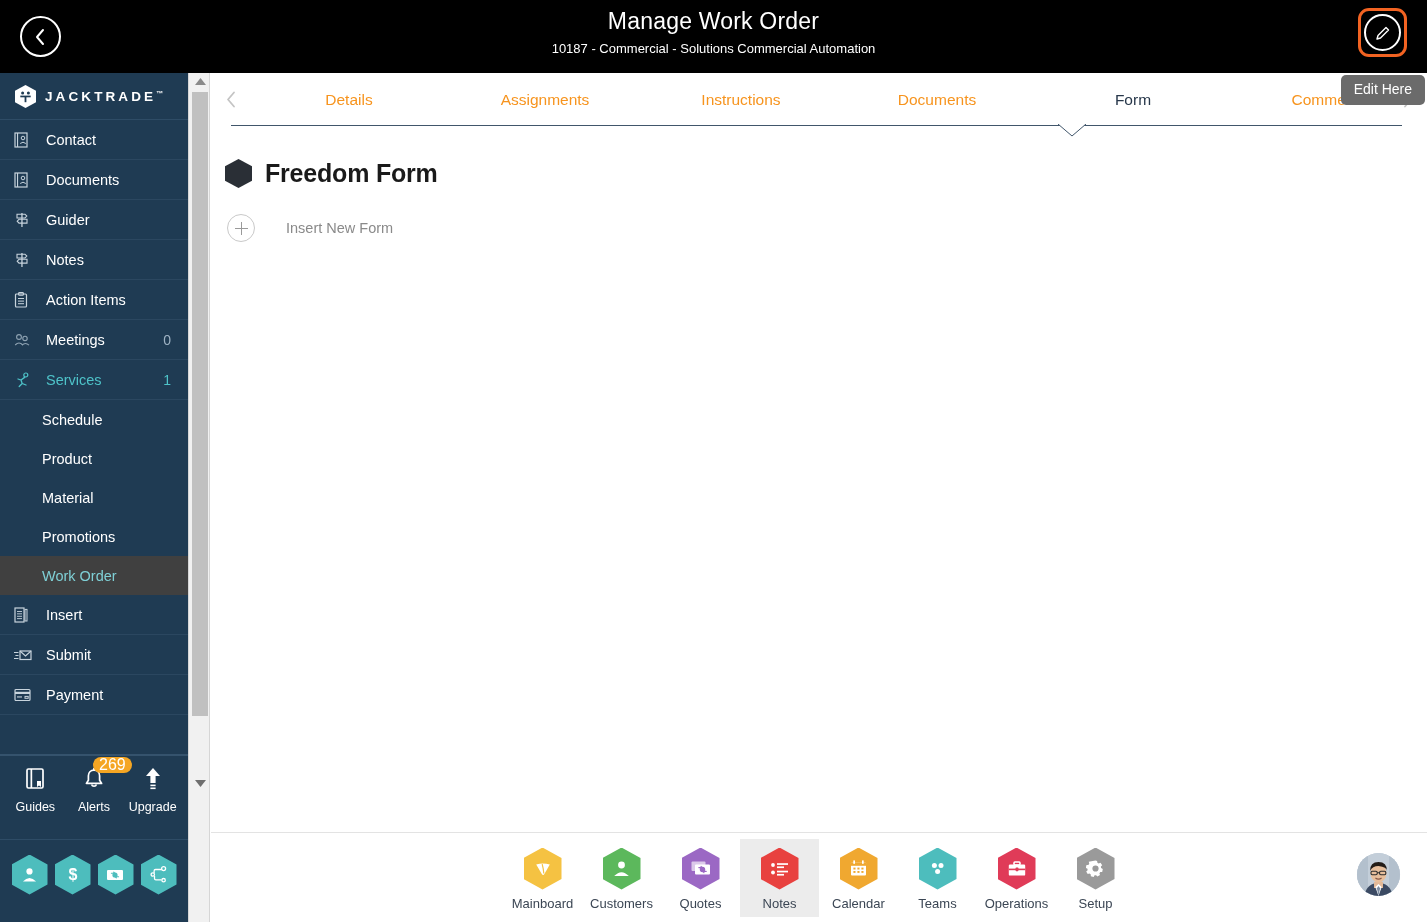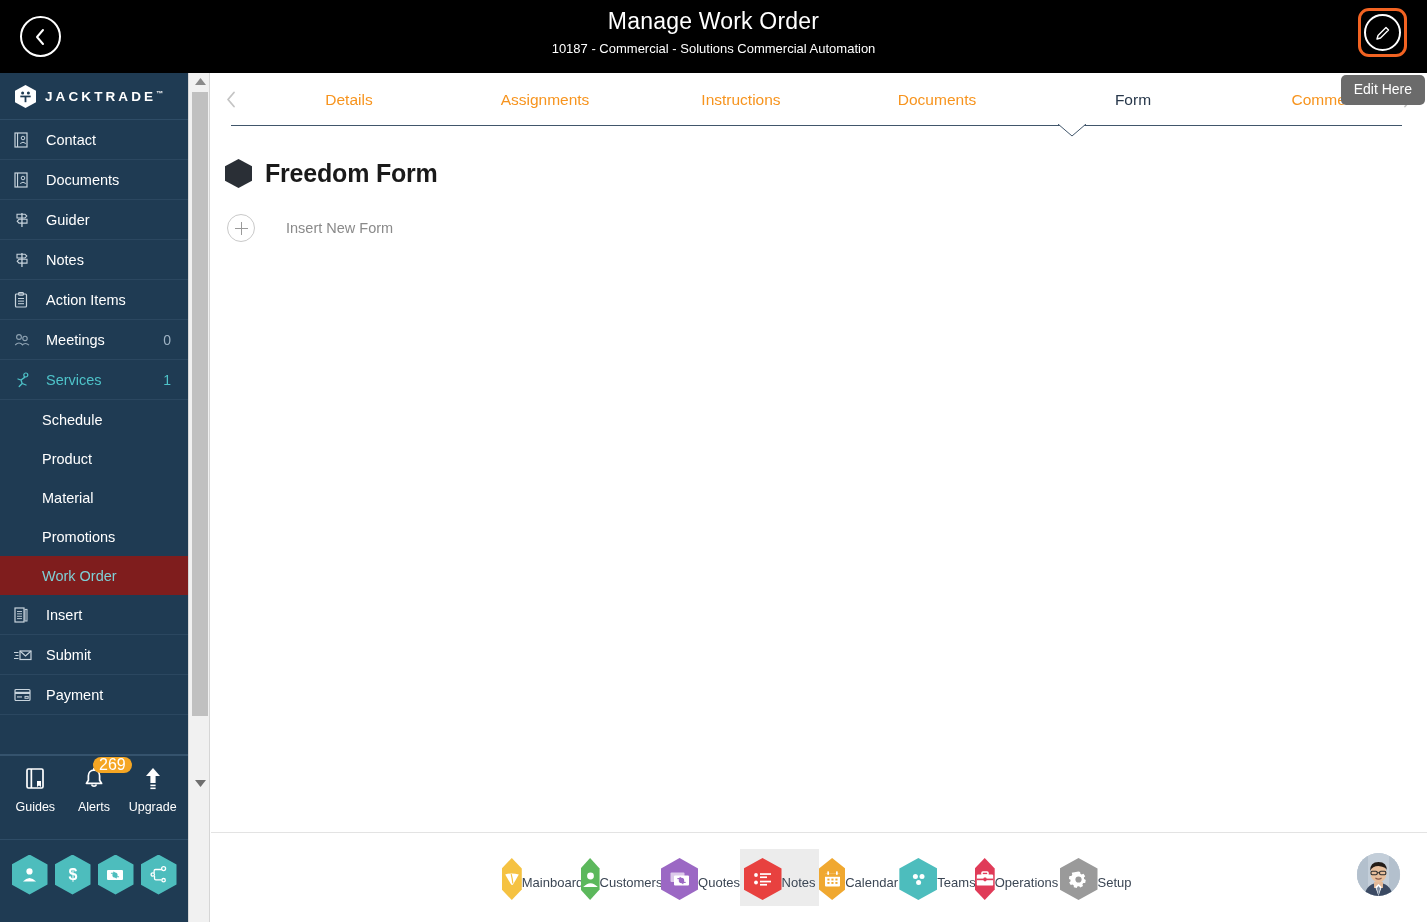--- a/index.html
+++ b/index.html
@@ -86,21 +86,21 @@
     color: #9fb3c4; font-size: 14px; padding-right: 17px;
   }
   .nav-item.active { color: #4ec3c9; }
   .nav-item.active .ni-count { color: #4ec3c9; }
   .sub-item {
     height: 39px; display: flex; align-items: center;
     padding-left: 42px; color: #ffffff; font-size: 14.5px;
     cursor: pointer;
   }
   .sub-item.selected {
-    background: #7f1d1d; color: #7fd0d6;
+    background: #404040; color: #7fd0d6;
   }
 
   
   .sb-quick {
     position: absolute; left: 0; bottom: 97px; width: 188px; height: 71px;
     background: #1f3b53; border-top: 2px solid #35536d;
     display: flex; align-items: center; justify-content: space-around;
     padding: 0 6px;
   }
   .sb-quick-item {
@@ -219,21 +219,21 @@
   
   .bottombar {
     position: absolute; left: 211px; top: 832px;
     width: 1216px; height: 90px; background: #ffffff;
     border-top: 1px solid #e3e3e3;
     display: flex; align-items: center; justify-content: center;
   }
   .bn-group { display: flex; align-items: flex-start; }
   .bn-item {
     width: 79px; padding: 9px 0 6px 0; display: flex;
-    align-items: center; cursor: pointer; justify-content: center;
+    flex-direction: column; align-items: center; cursor: pointer;
   }
   .bn-item.active { background: #ececec; }
   .bn-hex {
     width: 38px; height: 42px;
     clip-path: polygon(50% 0%, 100% 25%, 100% 75%, 50% 100%, 0% 75%, 0% 25%);
     display: flex; align-items: center; justify-content: center;
   }
   .bn-label { font-size: 13px; color: #3b4654; margin-top: 6px; }
   .avatar {
     position: absolute; right: 27px; top: 20px;

